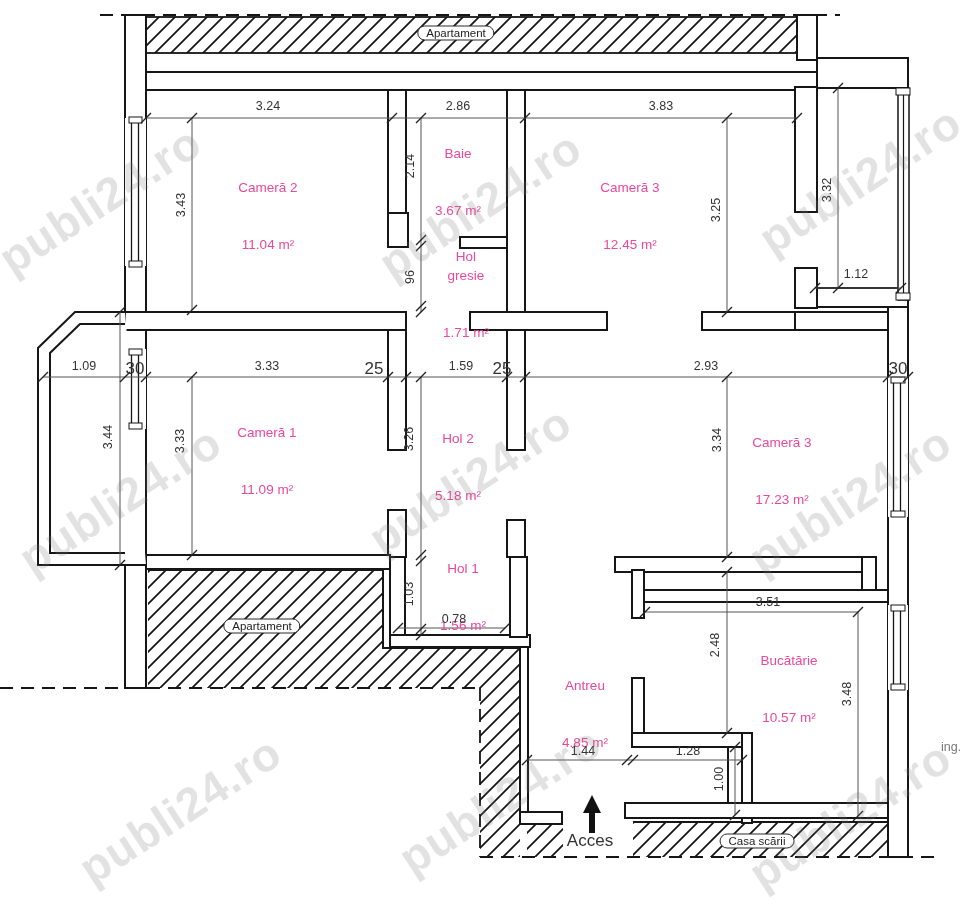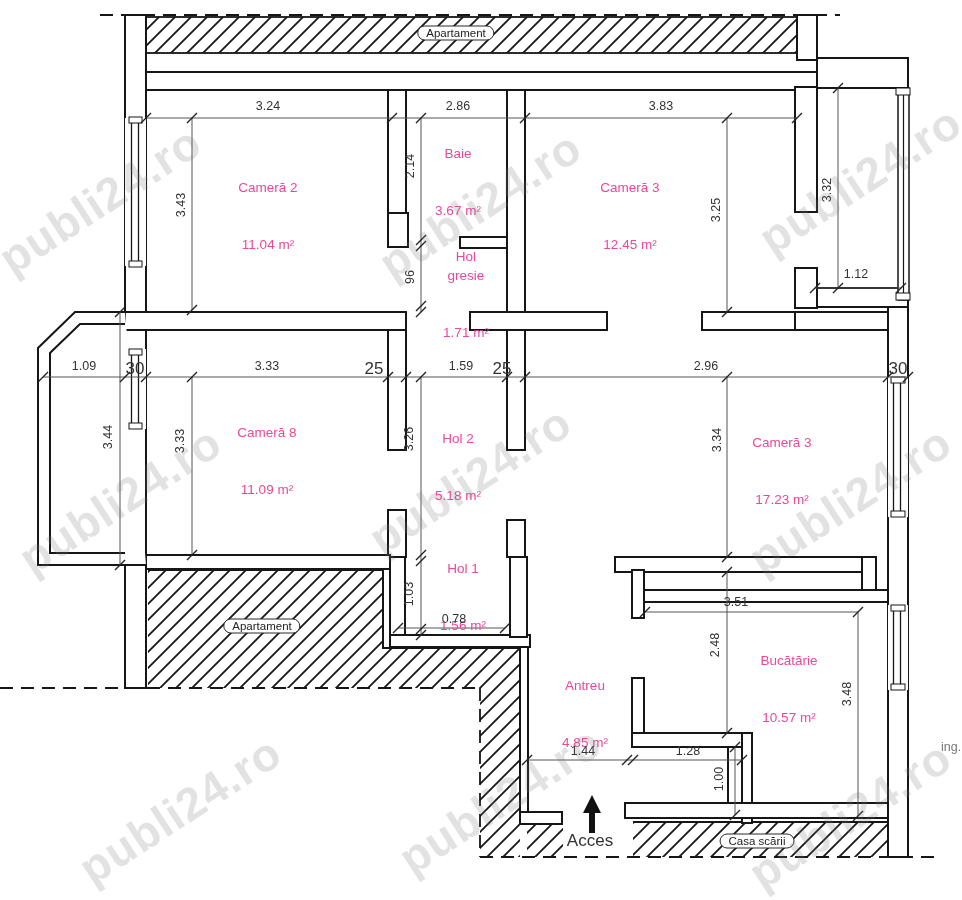--- a/index.html
+++ b/index.html
@@ -151,21 +151,21 @@
 </div>
 <div class="room" style="left:630px;top:206px">
   <div>Cameră 3</div>
   <div>12.45 m²</div>
 </div>
 <div class="room" style="left:466px;top:285px">
   <div class="wrap">Hol gresie</div>
   <div>1.71 m²</div>
 </div>
 <div class="room" style="left:267px;top:451px">
-  <div>Cameră 8</div>
+  <div>Cameră 1</div>
   <div>11.09 m²</div>
 </div>
 <div class="room" style="left:458px;top:457px">
   <div>Hol 2</div>
   <div>5.18 m²</div>
 </div>
 <div class="room" style="left:782px;top:461px">
   <div>Cameră 3</div>
   <div>17.23 m²</div>
 </div>
@@ -185,24 +185,24 @@
 <div class="dim" style="left:268px;top:106px">3.24</div>
 <div class="dim" style="left:458px;top:106px">2.86</div>
 <div class="dim" style="left:661px;top:106px">3.83</div>
 <div class="dim" style="left:856px;top:274px">1.12</div>
 <div class="dim" style="left:84px;top:366px">1.09</div>
 <div class="dim small" style="left:135px;top:369px">30</div>
 <div class="dim" style="left:267px;top:366px">3.33</div>
 <div class="dim small" style="left:374px;top:369px">25</div>
 <div class="dim" style="left:461px;top:366px">1.59</div>
 <div class="dim small" style="left:502px;top:369px">25</div>
-<div class="dim" style="left:706px;top:366px">2.96</div>
+<div class="dim" style="left:706px;top:366px">2.93</div>
 <div class="dim small" style="left:898px;top:369px">30</div>
 <div class="dim" style="left:454px;top:619px">0.78</div>
-<div class="dim" style="left:736px;top:602px">3.51</div>
+<div class="dim" style="left:768px;top:602px">3.51</div>
 <div class="dim" style="left:583px;top:751px">1.44</div>
 <div class="dim" style="left:688px;top:751px">1.28</div>
 
 <div class="dimv" style="left:181px;top:205px">3.43</div>
 <div class="dimv" style="left:410px;top:166px">2.14</div>
 <div class="dimv" style="left:410px;top:277px">96</div>
 <div class="dimv" style="left:716px;top:210px">3.25</div>
 <div class="dimv" style="left:827px;top:190px">3.32</div>
 <div class="dimv" style="left:108px;top:437px">3.44</div>
 <div class="dimv" style="left:180px;top:441px">3.33</div>

